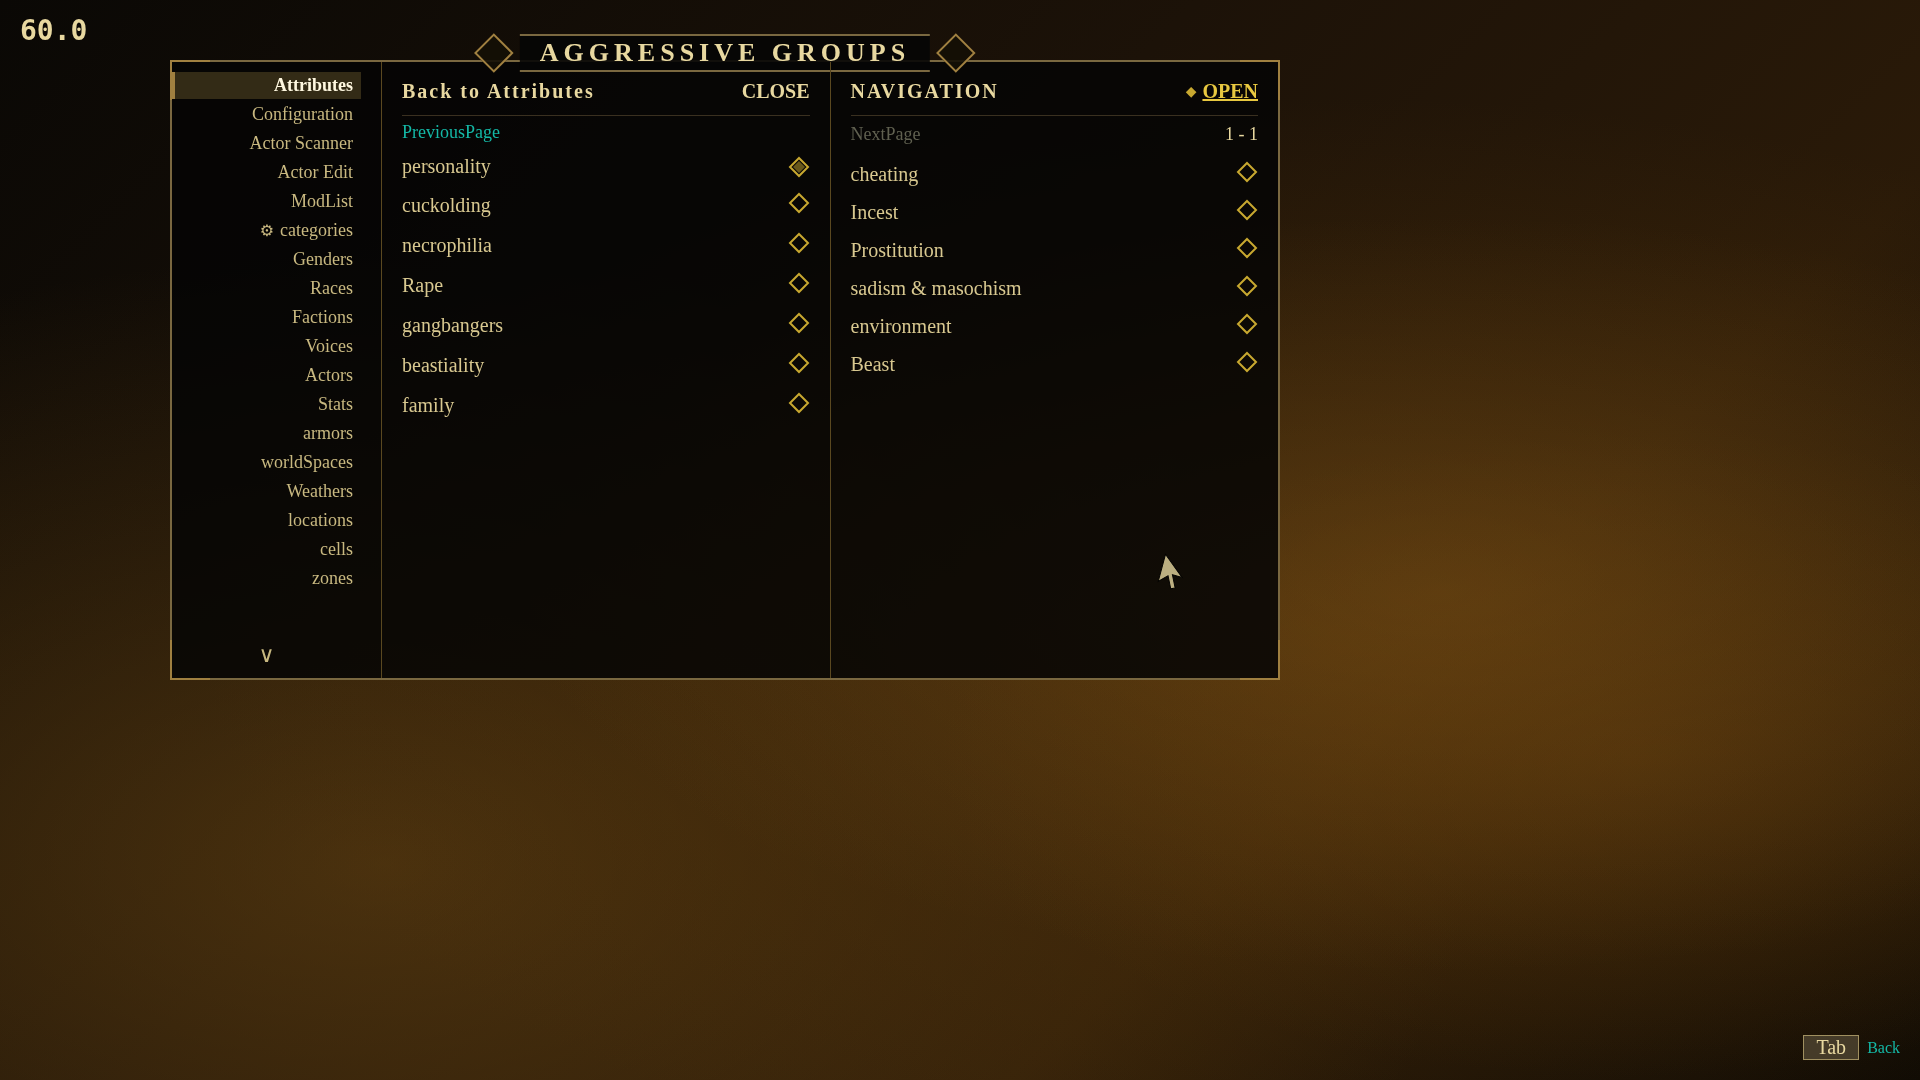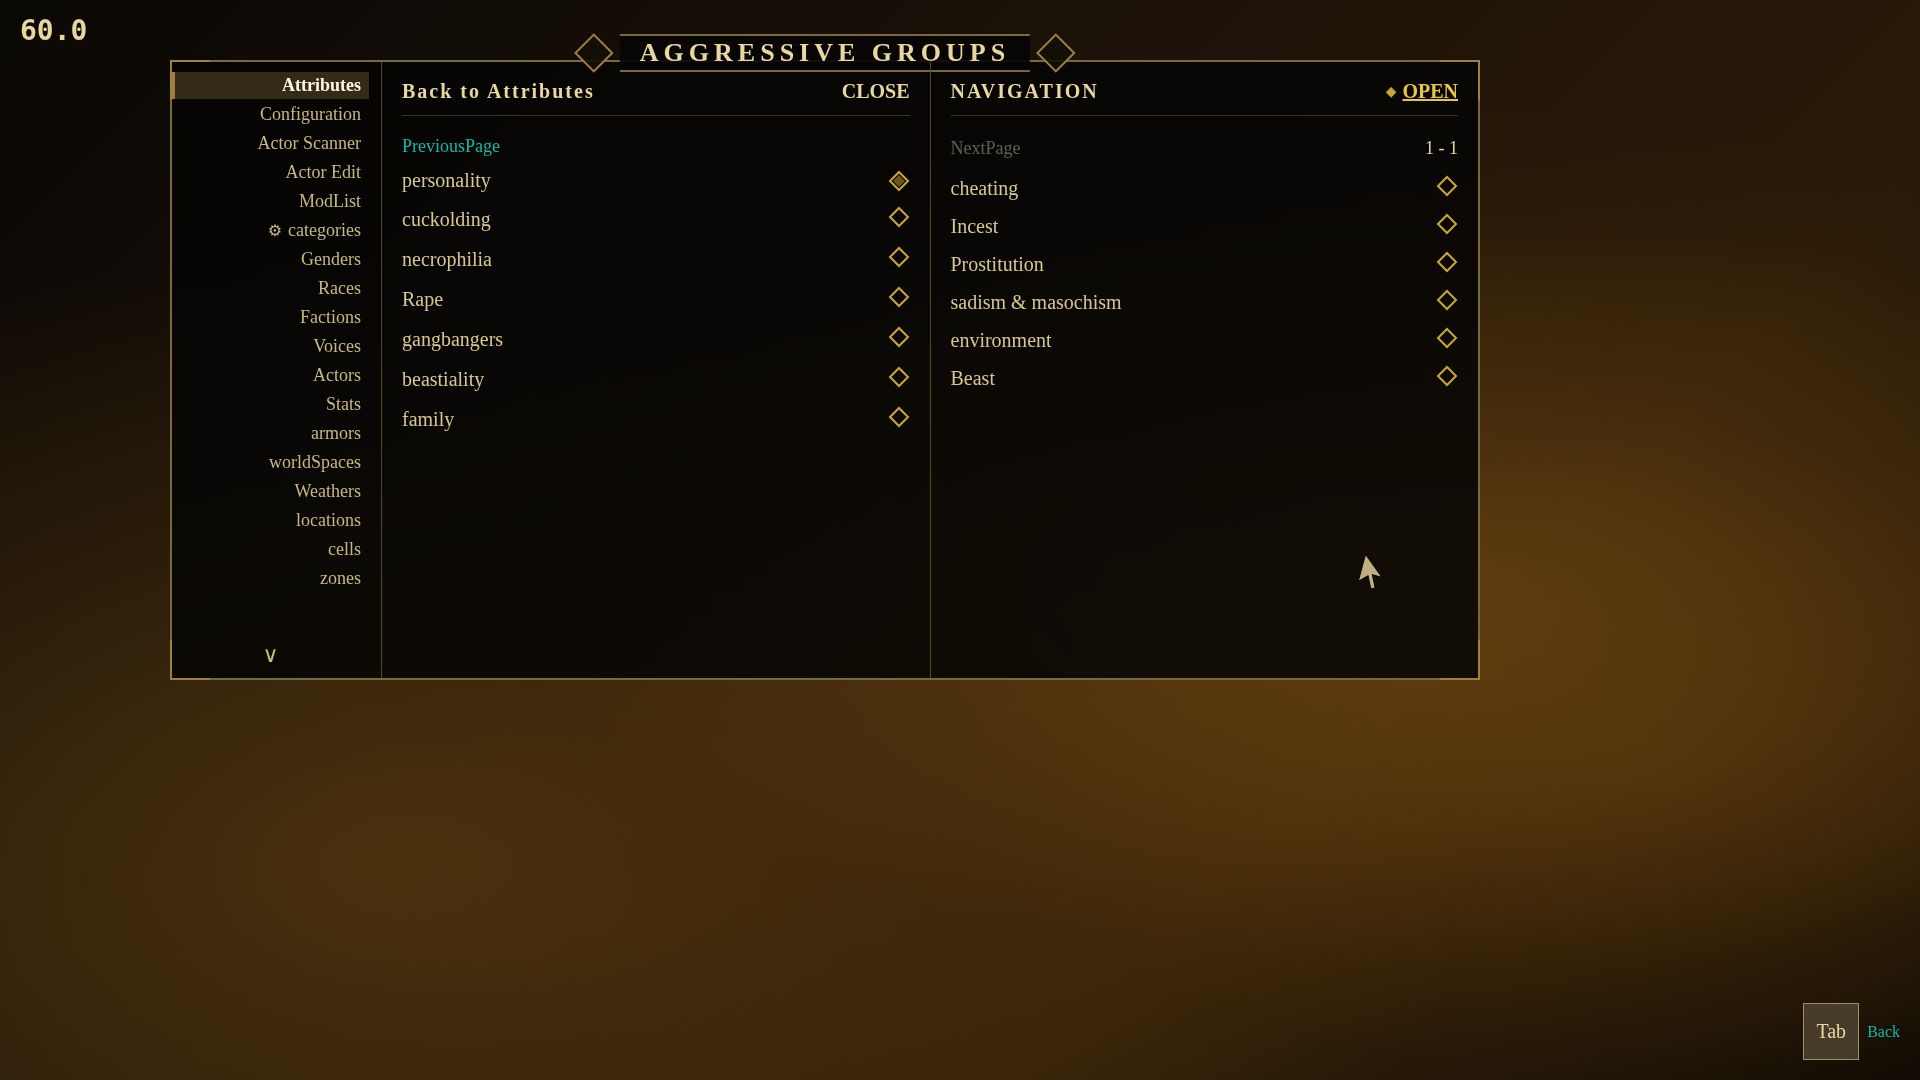--- a/index.html
+++ b/index.html
@@ -49,35 +49,35 @@
       align-items: center;
       gap: 8px;
       z-index: 100;
     }
 
     .tab-key {
       background: rgba(80,70,50,0.8);
       border: 1px solid #a09060;
       color: #e8d8a0;
       font-size: 20px;
-      padding: 16px 12px;
+      padding: 0 12px;
       font-family: serif;
     }
 
     .back-label {
       color: #14b8a6;
       font-size: 16px;
     }
 
     
     .main-panel {
       position: absolute;
       top: 60px;
       left: 170px;
-      width: 1310px;
+      width: 1110px;
       height: 620px;
       border: 2px solid #7a6840;
       background: rgba(5, 5, 5, 0.85);
     }
 
     
     .corner {
       position: absolute;
       width: 40px;
       height: 40px;
@@ -125,21 +125,21 @@
       position: absolute;
       top: 0;
       left: 0;
       width: 210px;
       height: 100%;
       border-right: 1px solid #5a4820;
       display: flex;
       flex-direction: column;
       align-items: flex-end;
       padding-top: 10px;
-      padding-right: 12px;
+      padding-right: 20px;
       gap: 2px;
     }
 
     .sidebar-item {
       color: #c8b880;
       font-size: 18px;
       cursor: pointer;
       padding: 3px 8px;
       text-align: right;
       width: 100%;
@@ -202,21 +202,21 @@
       flex-direction: column;
       gap: 0;
     }
 
     .header-row {
       display: flex;
       align-items: center;
       justify-content: space-between;
       padding: 8px 0 12px 0;
       border-bottom: 1px solid #3a3020;
-      margin-bottom: 14px;
+      margin-bottom: 0;
     }
 
     .header-label {
       color: #e8d8a0;
       font-size: 20px;
       font-weight: bold;
       letter-spacing: 2px;
     }
 
     .header-action {

